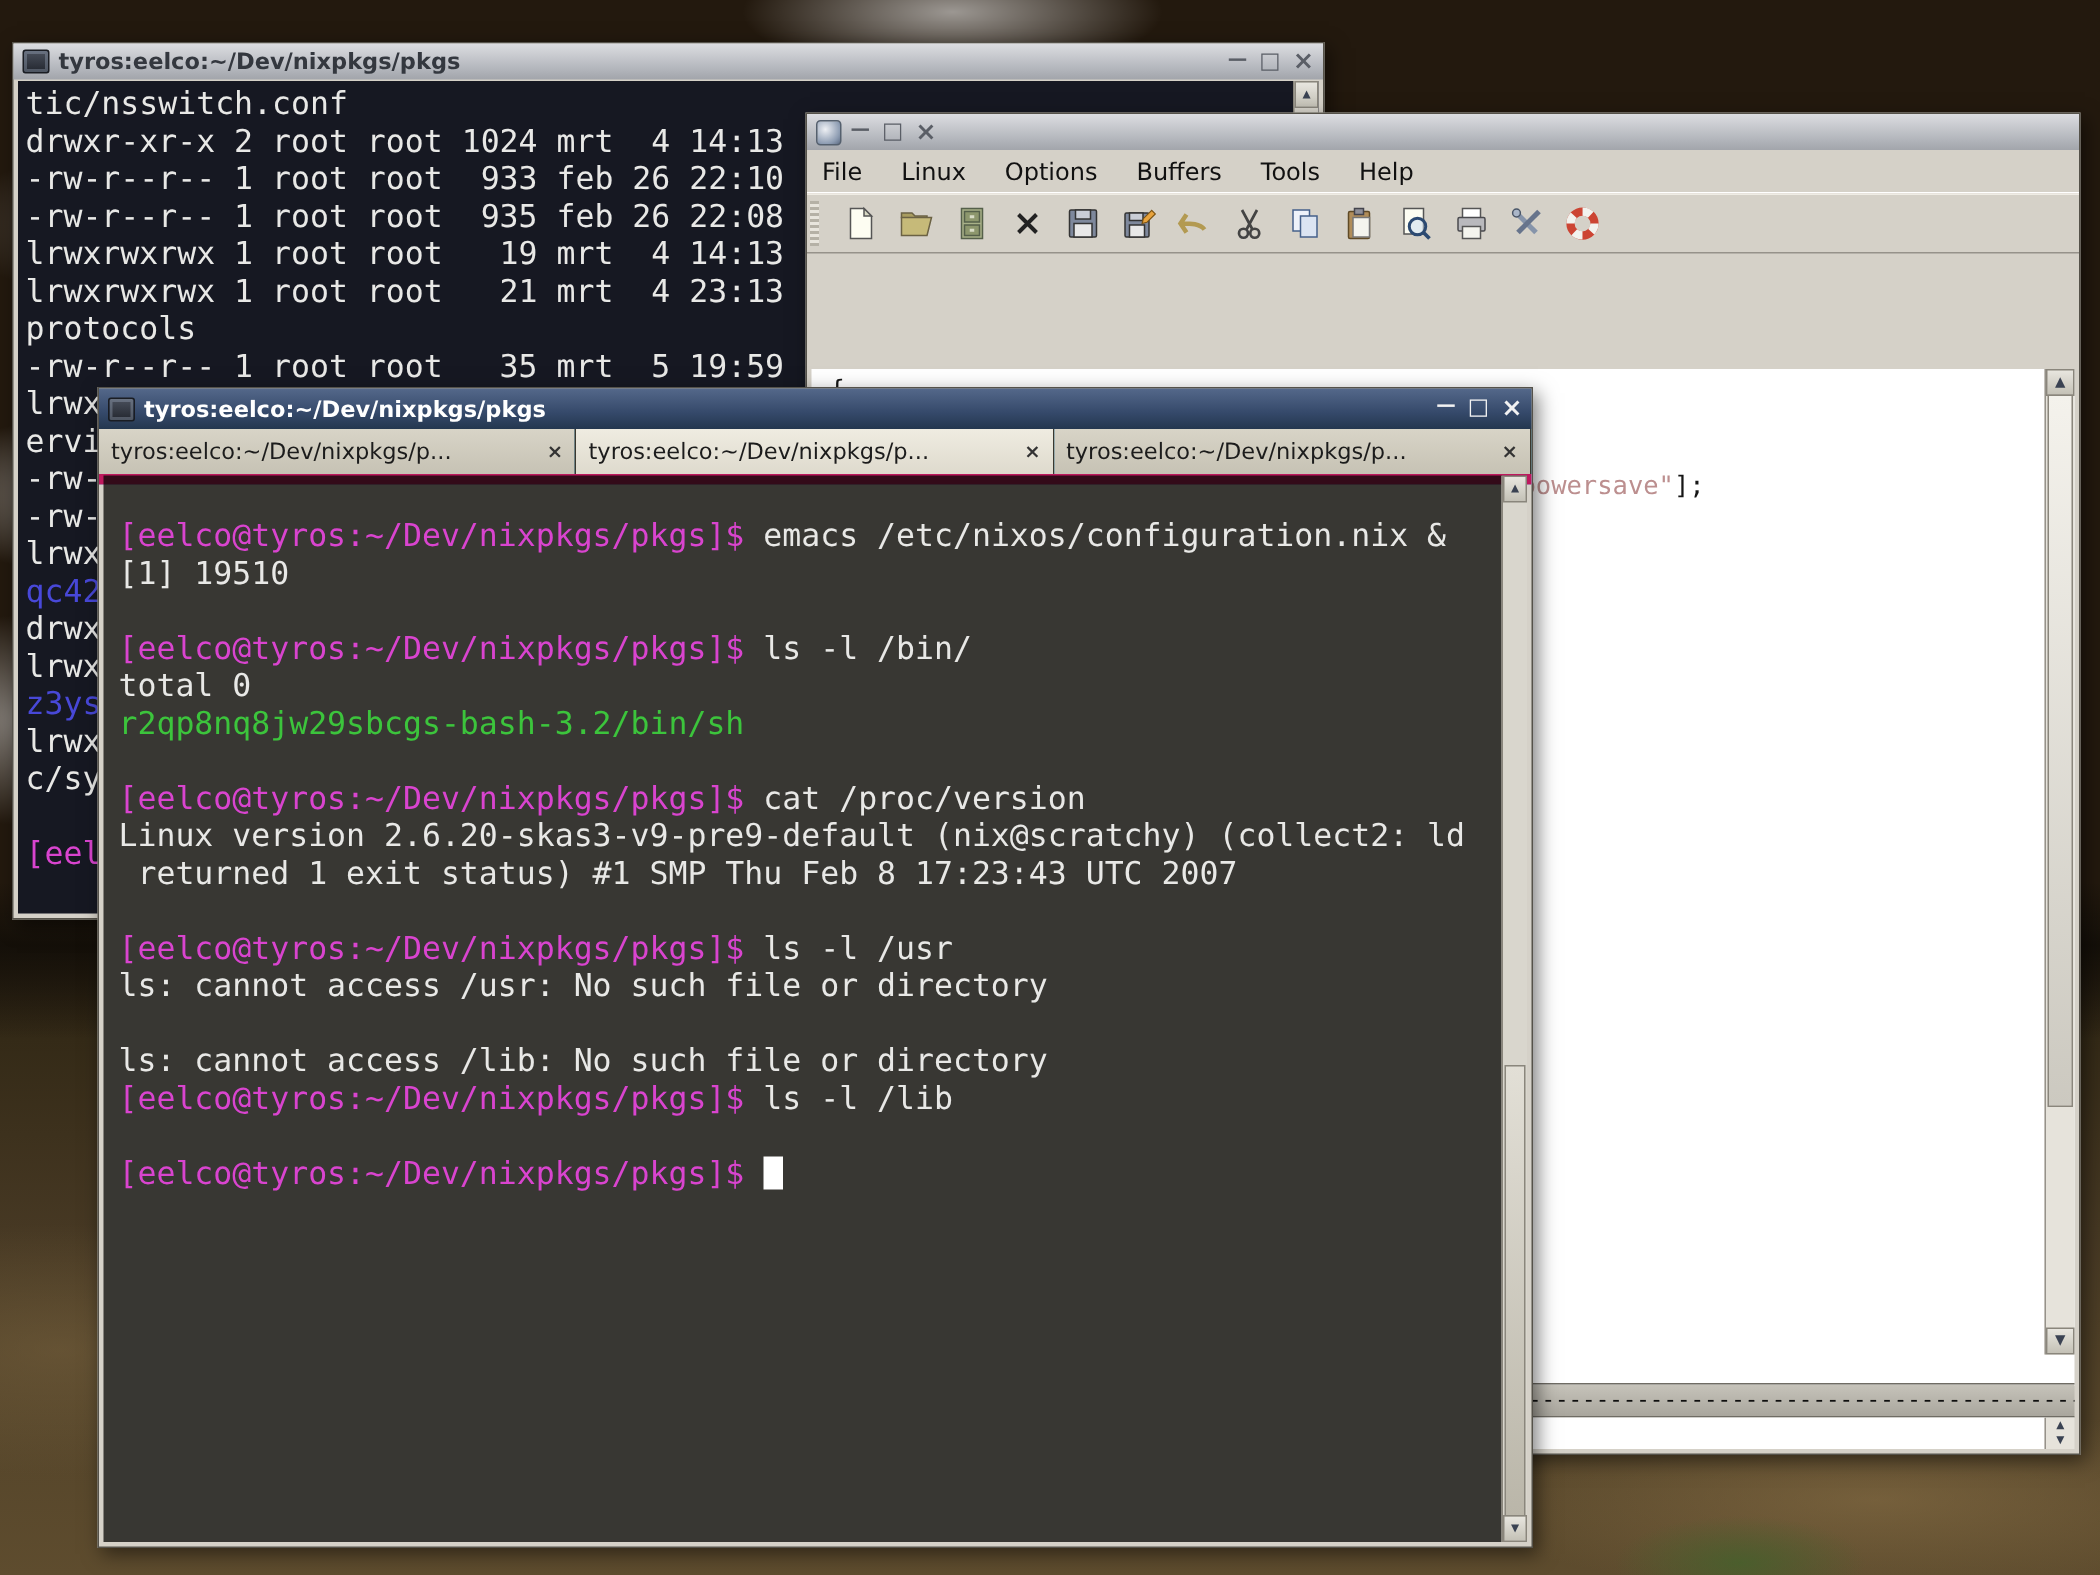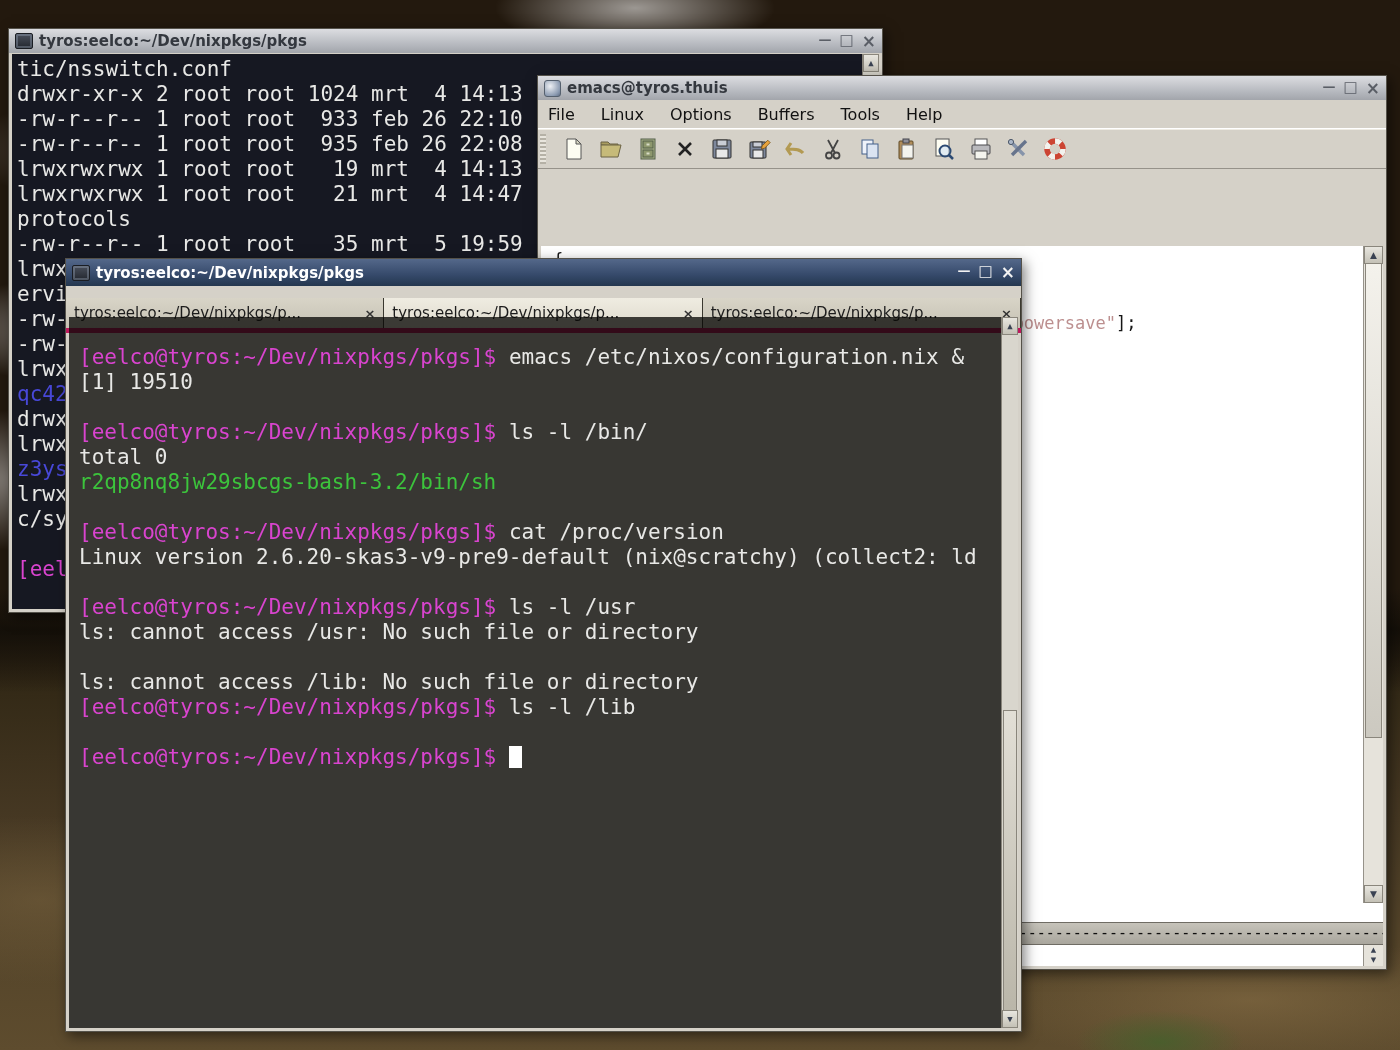--- a/index.html
+++ b/index.html
@@ -70,22 +70,22 @@
   #emacs .modeline{position:absolute;left:3px;right:3px;bottom:24px;height:21px;
     background:linear-gradient(#c6c3ba,#a9a69d);border-top:1px solid #6f6c64;border-bottom:1px solid #6f6c64;
     font-family:"DejaVu Sans Mono",monospace;font-size:15px;color:#0f0f0f;
     white-space:nowrap;overflow:hidden;padding-left:8px;line-height:20px;}
   #emacs .echo{position:absolute;left:3px;right:22px;bottom:3px;height:21px;background:#fff;
     font-family:"DejaVu Sans Mono",monospace;font-size:15px;color:#111;padding-left:8px;line-height:21px;}
   #emacs .mini-sb{position:absolute;right:3px;bottom:3px;width:19px;height:21px;background:#e6e3db;
     border-left:1px solid #96928a;font-size:7px;color:#3a4252;text-align:center;line-height:10px;}
   
   #term-front{left:65px;top:258px;width:955px;height:772px;z-index:3;}
-  #term-front .tabbar{height:30px;background:#7dd3fc;border-bottom:5px solid #be185d;
-    display:flex;align-items:stretch;margin-top:12px;}
+  #term-front .tabbar{height:30px;background:#7dd3fc;border-bottom:7px solid #be185d;
+    display:flex;align-items:stretch;}
   .tab{flex:1;display:flex;align-items:center;gap:6px;padding:0 8px;font-size:15px;color:#1c1c1c;
     background:linear-gradient(#d8d4c7,#c6c2b4);border-right:1px solid #3a382f;cursor:default;
     white-space:nowrap;overflow:hidden;}
   .tab.active{background:linear-gradient(#efece1,#dedacd);font-weight:normal;}
   .tab .tab-label{flex:1;overflow:hidden;white-space:nowrap;}
   .tab .tab-close{font-size:13px;font-weight:bold;color:#333;}
   #term-front .content{position:absolute;left:3px;right:3px;top:58px;bottom:3px;
     background:rgba(6,6,4,.76);padding:28px 0 0 10px;overflow:hidden;}
   #term-front .scrollbar{position:absolute;right:0;top:0;bottom:0;width:16px;
     background:#d9d6cd;border-left:1px solid #8a867c;}
@@ -107,21 +107,21 @@
         <span style="font-size:17px;">×</span>
       </span>
     </div>
     <div class="content term-text">
       <div id="backlines">
           <div class="tl"><span class="w">tic/nsswitch.conf</span></div>
           <div class="tl"><span class="w">drwxr-xr-x 2 root root 1024 mrt  4 14:13 </span></div>
           <div class="tl"><span class="w">-rw-r--r-- 1 root root  933 feb 26 22:10 </span></div>
           <div class="tl"><span class="w">-rw-r--r-- 1 root root  935 feb 26 22:08 </span></div>
           <div class="tl"><span class="w">lrwxrwxrwx 1 root root   19 mrt  4 14:13 </span></div>
-          <div class="tl"><span class="w">lrwxrwxrwx 1 root root   21 mrt  4 14:47 </span></div>
+          <div class="tl"><span class="w">lrwxrwxrwx 1 root root   21 mrt  4 23:13 </span></div>
           <div class="tl"><span class="w">protocols</span></div>
           <div class="tl"><span class="w">-rw-r--r-- 1 root root   35 mrt  5 19:59 </span></div>
           <div class="tl"><span class="w">lrwxrwxrwx 1 root root   21 mrt  4 14:13 s</span></div>
           <div class="tl"><span class="w">ervices</span></div>
           <div class="tl"><span class="w">-rw-r--r-- 1 root root  382 feb 26 22:11 </span></div>
           <div class="tl"><span class="w">-rw-r--r-- 1 root root  349 feb 26 22:08 </span></div>
           <div class="tl"><span class="w">lrwxrwxrwx 1 root root   57 mrt  4 02:26 </span></div>
           <div class="tl"><span class="bl">qc42a4388f246xgv4xx6dhs03fsb-splash-theme</span></div>
           <div class="tl"><span class="w">drwxr-xr-x 2 root root 1024 feb 26 21:30 </span></div>
           <div class="tl"><span class="w">lrwxrwxrwx 1 root root   51 mrt  4 14:13 </span></div>
@@ -133,21 +133,20 @@
         </div>
       <div class="scrollbar">
         <div class="sb-btn">▲</div>
       </div>
     </div>
   </div>
 
   <div class="window" id="emacs">
     <div class="titlebar inactive">
       <span class="mini-icon emacs-mini"></span>
-      <span class="tb-title">emacs@tyros.thuis</span>
       <span class="tb-btns">
         <span style="font-size:13px;">—</span>
         <span style="font-size:15px;">□</span>
         <span style="font-size:17px;">×</span>
       </span>
     </div>
     <div class="menubar" id="emacs-menu">
         <span class="menu-item">File</span>
         <span class="menu-item">Linux</span>
         <span class="menu-item">Options</span>
@@ -331,20 +330,21 @@
       <div id="frontlines">
           <div class="tl"><span class="pr">[eelco@tyros:~/Dev/nixpkgs/pkgs]$</span><span class="w"> emacs /etc/nixos/configuration.nix &amp;</span></div>
           <div class="tl"><span class="w">[1] 19510</span></div>
           <div class="tl"><span class="p">&nbsp;</span></div>
           <div class="tl"><span class="pr">[eelco@tyros:~/Dev/nixpkgs/pkgs]$</span><span class="w"> ls -l /bin/</span></div>
           <div class="tl"><span class="w">total 0</span></div>
           <div class="tl"><span class="gr">r2qp8nq8jw29sbcgs-bash-3.2/bin/sh</span></div>
           <div class="tl"><span class="p">&nbsp;</span></div>
           <div class="tl"><span class="pr">[eelco@tyros:~/Dev/nixpkgs/pkgs]$</span><span class="w"> cat /proc/version</span></div>
           <div class="tl"><span class="w">Linux version 2.6.20-skas3-v9-pre9-default (nix@scratchy) (collect2: ld</span></div>
+          <div class="tl"><span class="w"> returned 1 exit status) #1 SMP Thu Feb 8 17:23:43 UTC 2007</span></div>
           <div class="tl"><span class="p">&nbsp;</span></div>
           <div class="tl"><span class="pr">[eelco@tyros:~/Dev/nixpkgs/pkgs]$</span><span class="w"> ls -l /usr</span></div>
           <div class="tl"><span class="w">ls: cannot access /usr: No such file or directory</span></div>
           <div class="tl"><span class="p">&nbsp;</span></div>
           <div class="tl"><span class="w">ls: cannot access /lib: No such file or directory</span></div>
           <div class="tl"><span class="pr">[eelco@tyros:~/Dev/nixpkgs/pkgs]$</span><span class="w"> ls -l /lib</span></div>
           <div class="tl"><span class="p">&nbsp;</span></div>
           <div class="tl"><span class="pr">[eelco@tyros:~/Dev/nixpkgs/pkgs]$</span><span class="w"> </span><span class="cur"></span></div>
         </div>
       <div class="scrollbar">

